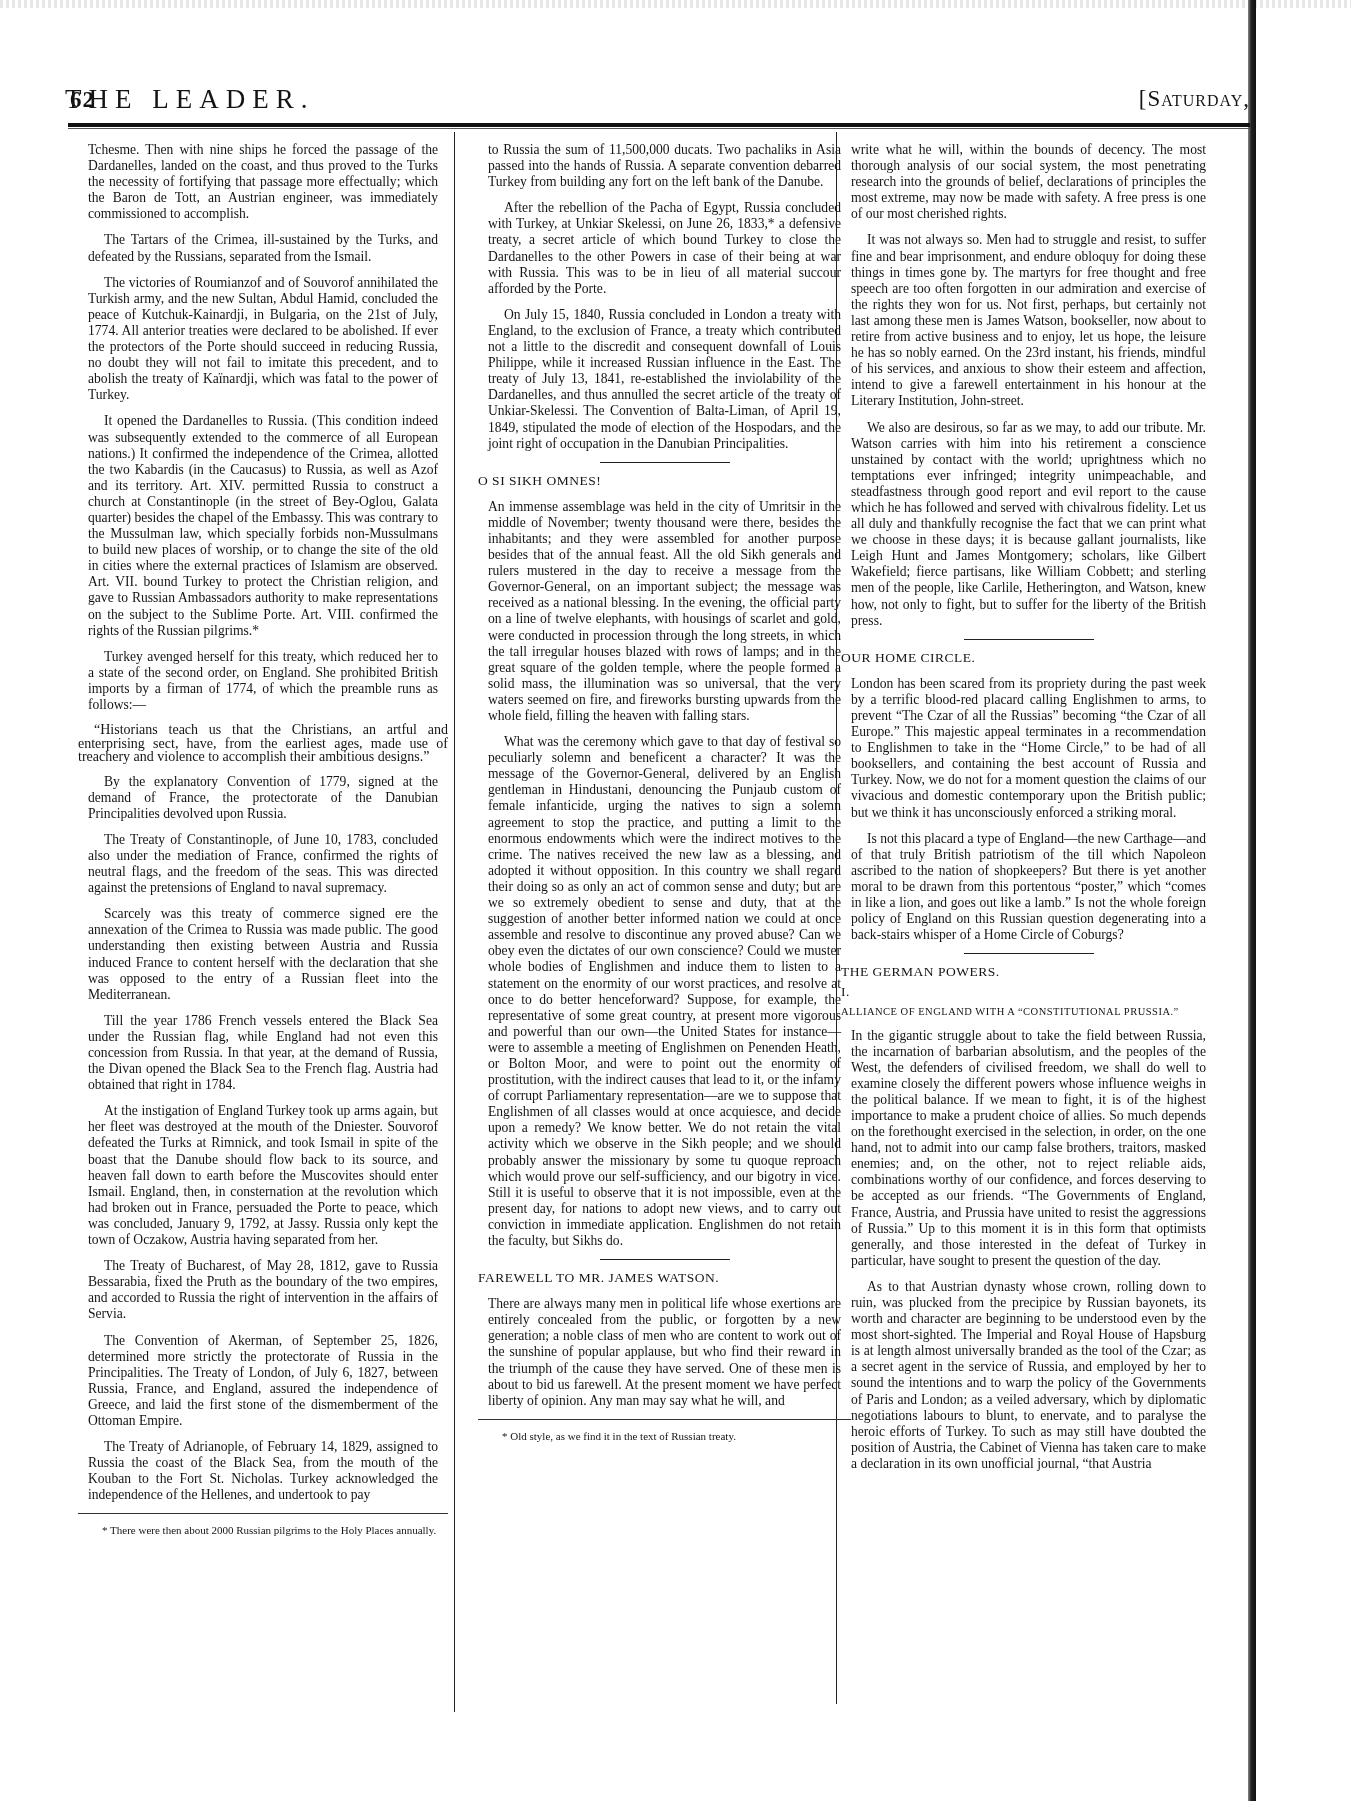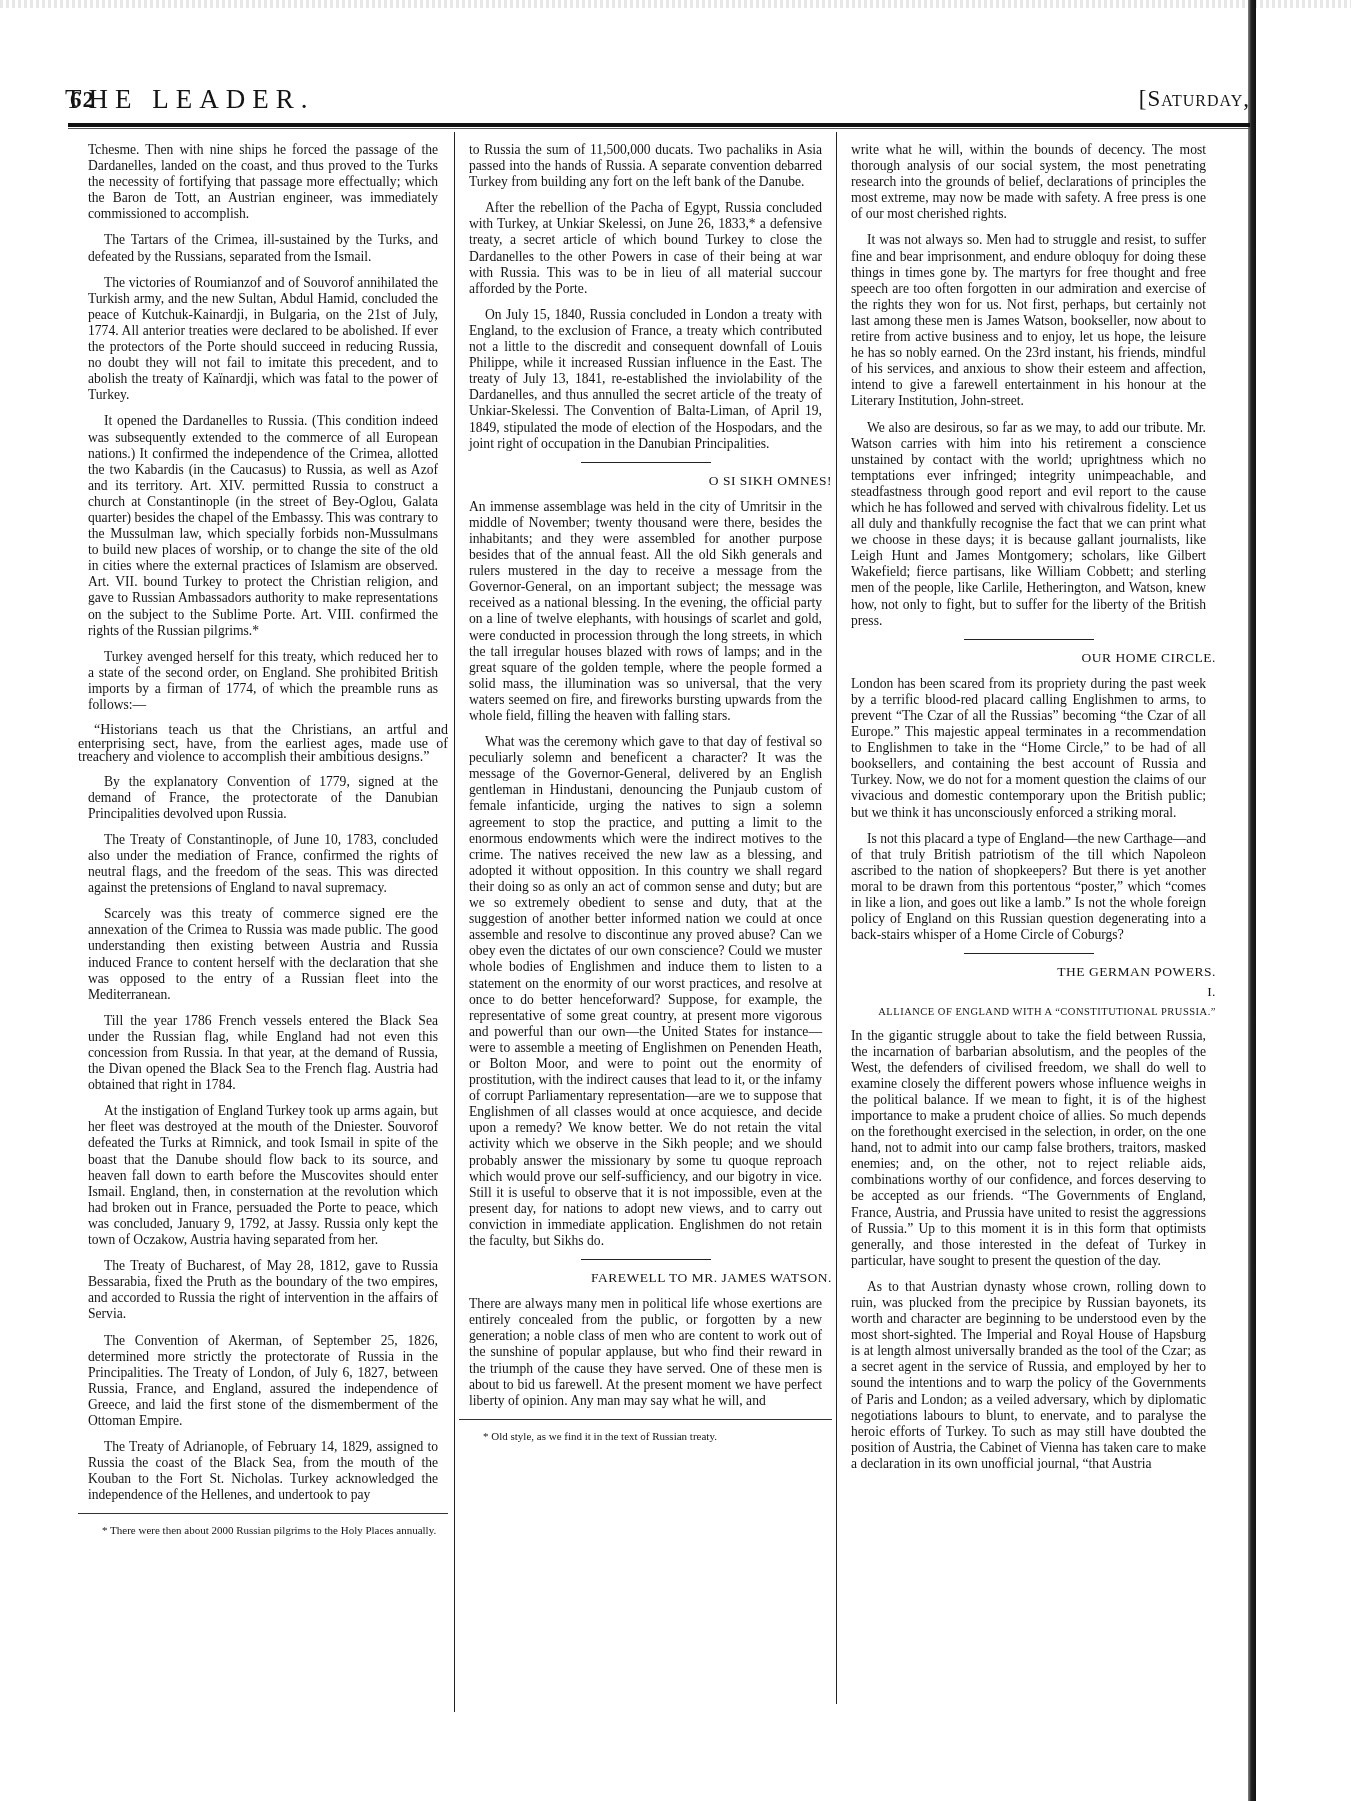--- a/index.html
+++ b/index.html
@@ -10,28 +10,28 @@
   .edge-top{position:absolute;top:0;left:0;width:1351px;height:8px;
         background:repeating-linear-gradient(to right,#bbb 0 3px,#fff 3px 6px);opacity:.35}
   .masthead{position:absolute;top:84px;left:65px;width:1185px;height:40px;}
   .page-no{position:absolute;left:5px;top:3px;font-size:23px;font-weight:bold;letter-spacing:1px;text-align:center;}
   .title{position:absolute;left:0;right:0;text-align:left;top:0;font-size:27px;letter-spacing:7px;}
   .day{position:absolute;right:0;top:2px;font-size:23px;letter-spacing:1px;font-variant:small-caps;}
   .rule{position:absolute;left:68px;top:123px;width:1182px;height:4px;background:#111;}
   .rule2{position:absolute;left:68px;top:128px;width:1182px;height:1px;background:#555;}
   .col{position:absolute;top:132px;font-size:13.6px;line-height:16.1px;text-align:justify;}
   .c1{left:78px;width:370px;}
-  .c2{left:459px;width:373px;}
+  .c2{left:478px;width:373px;}
   .c3{left:841px;width:375px;}
   .vrule{position:absolute;top:132px;width:1px;background:#222;}
   p{margin:10px;text-indent:16px;}
   p.noind{text-indent:0;}
   .quote{font-size:14px;line-height:13.5px;margin:4px 0 4px 0;}
-  .head{text-align:right;font-size:13.5px;letter-spacing:.5px;margin:10px 0 4px 0;text-indent:0;}
-  .sub{text-align:right;font-size:10.5px;letter-spacing:.5px;margin:2px 0 3px 0;text-indent:0;line-height:13px;}
+  .head{text-align:left;font-size:13.5px;letter-spacing:.5px;margin:10px 0 4px 0;text-indent:0;}
+  .sub{text-align:left;font-size:10.5px;letter-spacing:.5px;margin:2px 0 3px 0;text-indent:0;line-height:13px;}
   .sep{width:130px;height:1px;background:#222;margin:10px auto 8px auto;}
   .fnrule{height:1px;background:#333;margin:6px 0 3px 0;}
   .fn{font-size:11px;line-height:13px;text-indent:14px;}
 </style>
 </head>
 <body>
 
 <div class="edge-top"></div>
 <div class="edge"></div>
 

